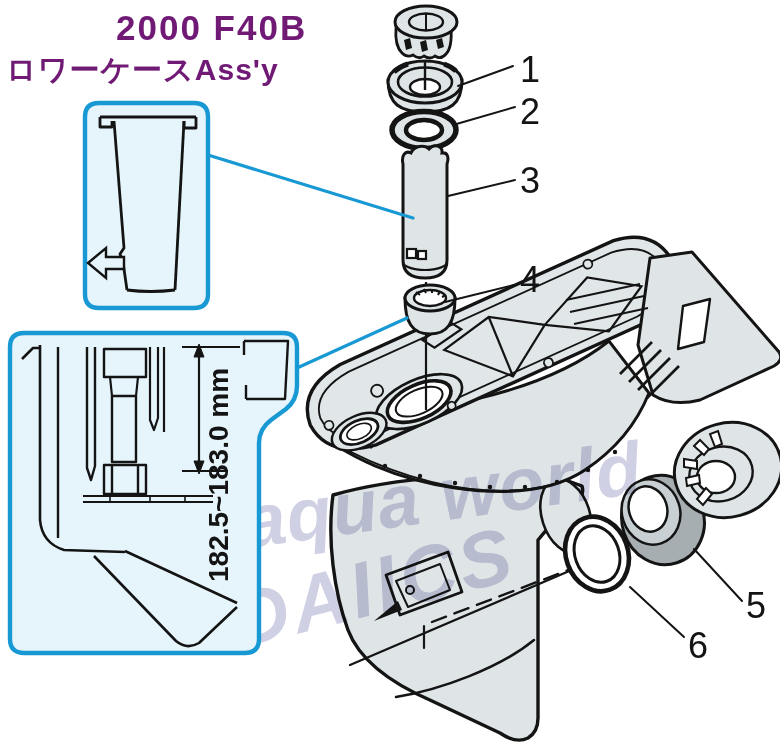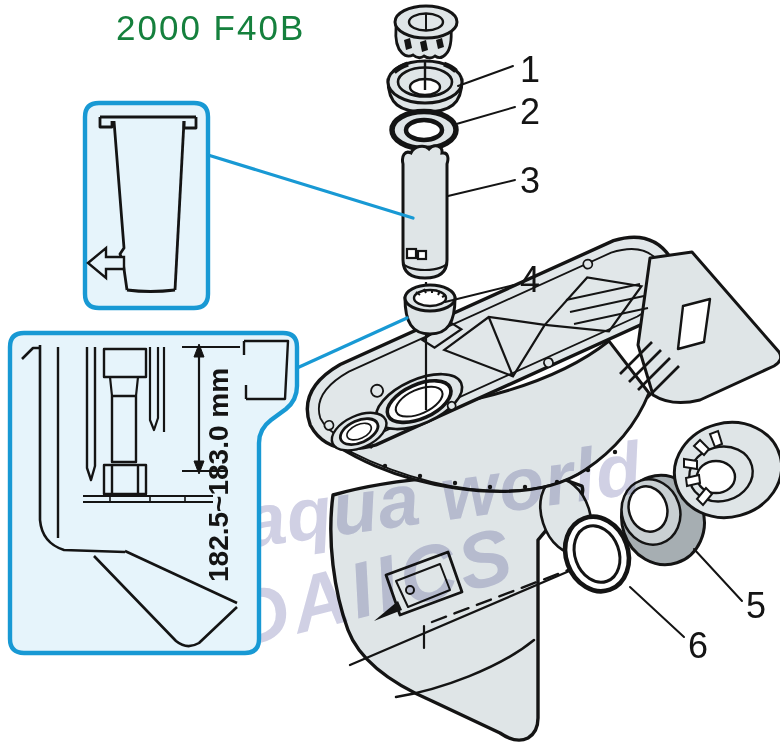--- a/index.html
+++ b/index.html
@@ -1,19 +1,19 @@
 <!DOCTYPE html>
 <html><head>
 <meta charset="utf-8">
 <style>
   html,body{margin:0;padding:0;background:#ffffff;}
   .stage{position:relative;width:780px;height:750px;background:#fff;overflow:hidden;
          font-family:"Liberation Sans",sans-serif;}
   .stage svg{position:absolute;left:0;top:0;}
-  .title-line{position:absolute;color:#15803d;font-weight:normal;white-space:nowrap;}
+  .title-line{position:absolute;color:#701a75;font-weight:bold;white-space:nowrap;}
   #title-l1{left:116px;top:8px;font-size:35px;letter-spacing:2px;}
   #title-l2{left:6px;top:50px;font-size:30px;letter-spacing:1px;}
   .wm{mix-blend-mode:multiply;}
   text{font-family:"Liberation Sans",sans-serif;}
 </style>
 </head>
 <body>
 
 <div class="stage">
 
@@ -227,14 +227,15 @@
     <text x="520" y="124">2</text>
     <text x="520" y="193">3</text>
     <text x="520" y="292">4</text>
     <text x="746" y="618">5</text>
     <text x="688" y="658">6</text>
   </g>
 
 </svg>
 
 <div class="title-line" id="title-l1">2000 F40B</div>
+<div class="title-line" id="title-l2">ロワーケースAss'y</div>
 
 </div>
 
 </body></html>

